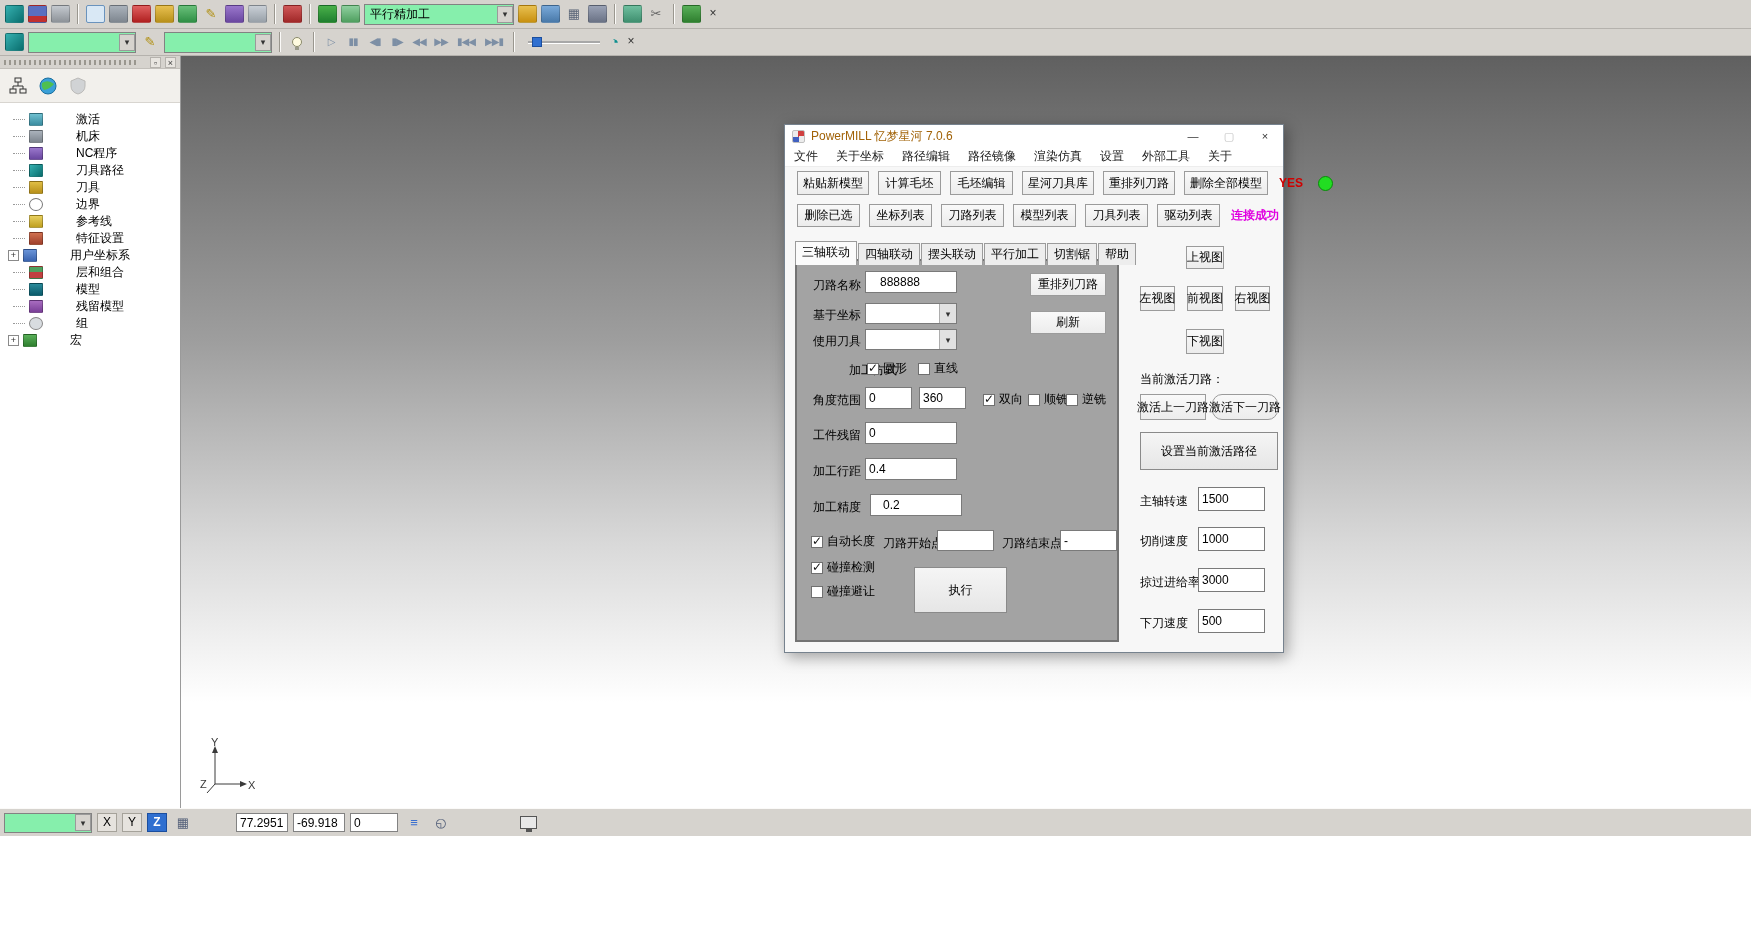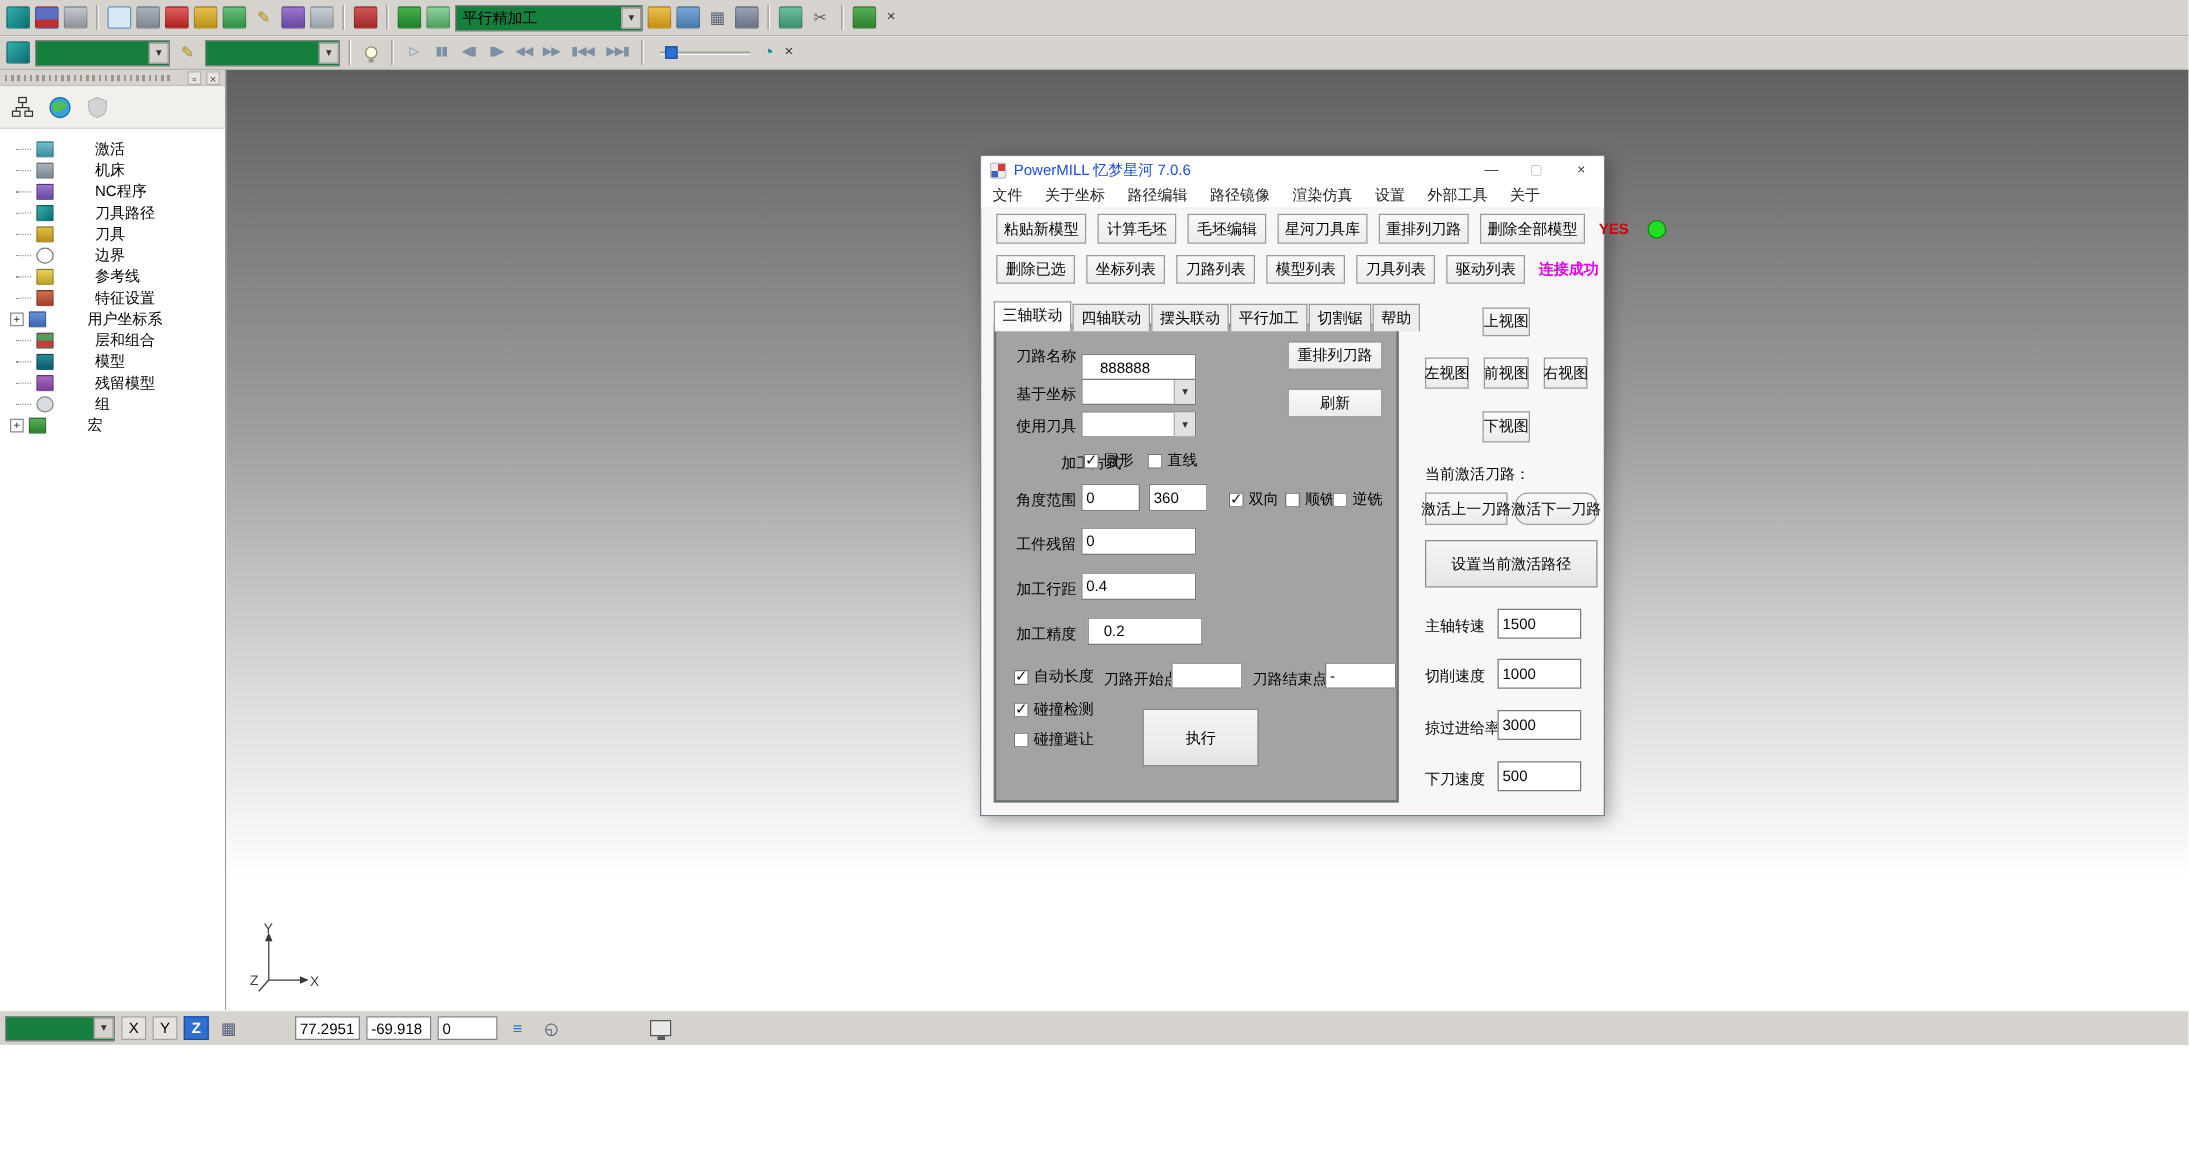--- a/index.html
+++ b/index.html
@@ -7,21 +7,21 @@
   body{font-family:"Liberation Sans","DejaVu Sans",sans-serif;font-size:12px;color:#000;}
   .screen{position:relative;width:1751px;height:934px;background:#fff;overflow:hidden;}
 
   
   .toolbar{position:absolute;left:0;width:1751px;background:#d6d3ce;border-bottom:1px solid #b5b2ad;display:flex;align-items:center;gap:4px;padding:0 5px;}
   .toolbar.tb1{top:0;height:29px;}
   .toolbar.tb2{top:29px;height:27px;}
   .ti{width:19px;height:18px;border-radius:2px;display:inline-block;border:1px solid rgba(0,0,0,.18);}
   .tglyph{width:20px;text-align:center;font-size:13px;line-height:18px;display:inline-block;}
   .sep{width:2px;height:20px;border-left:1px solid #9a978f;border-right:1px solid #fbfaf8;margin:0 3px;}
-  .combo{height:21px;background:#15803d;border:1px solid #828282;display:flex;align-items:center;justify-content:space-between;padding-left:5px;}
+  .combo{height:21px;background:#86efac;border:1px solid #828282;display:flex;align-items:center;justify-content:space-between;padding-left:5px;}
   .combo .val{white-space:nowrap;overflow:hidden;}
   .combo .arr{width:16px;height:17px;margin-left:5px;background:#d6d3ce;border:1px solid #9a9a9a;font-size:9px;color:#333;display:flex;align-items:center;justify-content:center;}
   .tclose{width:16px;height:16px;font-size:12px;line-height:15px;text-align:center;color:#333;cursor:default;}
   .pb{width:18px;text-align:center;color:#7d8fa5;font-size:10px;letter-spacing:-1px;line-height:18px;}
   .slider{width:72px;height:12px;position:relative;margin:0 6px;}
   .slider .track{position:absolute;left:0;right:0;top:5px;height:3px;background:#a8a8a8;border-bottom:1px solid #fff;}
   .slider .thumb{position:absolute;left:4px;top:1px;width:10px;height:10px;background:#2f6fd0;border:1px solid #1b4e9e;}
   .clock{color:#0e8f8f;font-size:15px;line-height:16px;}
   .bulb{width:10px;height:10px;border:1px solid #8a8a6a;border-radius:50%;background:#fffbe0;position:relative;margin:0 4px;}
   .bulb::after{content:"";position:absolute;left:2px;bottom:-4px;width:4px;height:3px;background:#9a9a8a;}
@@ -51,21 +51,21 @@
   .sb-btn.active{background:#2f6fd0;border-color:#1b4e9e;color:#fff;font-weight:bold;}
   .sb-input{height:19px;border:1px solid #828282;background:#fff;font-size:12px;padding:0 3px;font-family:"Liberation Sans","DejaVu Sans",sans-serif;}
   .sb-ico{font-size:13px;color:#55617a;width:22px;text-align:center;}
   .monitor{width:17px;height:13px;border:1px solid #555;background:#e8e8e8;position:relative;}
   .monitor::after{content:"";position:absolute;left:5px;bottom:-4px;width:6px;height:3px;background:#555;}
 
   
   .dialog{position:absolute;left:784px;top:124px;width:500px;height:529px;background:#f7f7f7;border:1px solid #76828e;box-shadow:3px 4px 14px rgba(0,0,0,.35);}
   .titlebar{height:22px;background:#fff;display:flex;align-items:center;padding-left:7px;}
   .appico{width:13px;height:13px;border-radius:2px;margin-right:6px;background:conic-gradient(#d04040 0 25%,#ececec 25% 50%,#4060c0 50% 75%,#ececec 75%);border:1px solid #c0c0c0;}
-  .dtitle{color:#1d4ed8;font-size:12px;flex:1;}
+  .dtitle{color:#a16207;font-size:12px;flex:1;}
   .wbtn{width:36px;height:21px;text-align:center;line-height:20px;color:#333;font-size:11px;}
   .wbtn.dim{color:#c0c0c0;}
   .menubar{height:20px;background:#fff;display:flex;align-items:center;border-bottom:1px solid #ededed;}
   .mitem{padding:0 9px;font-size:12px;color:#222;}
   .btnrow{position:absolute;left:12px;display:flex;gap:9px;align-items:center;}
   .btn{border:1px solid #9b9b9b;background:linear-gradient(#f9f9f9,#ececec);font-size:12px;font-family:"Liberation Sans","DejaVu Sans",sans-serif;display:flex;align-items:center;justify-content:center;padding:0 5px;white-space:nowrap;color:#000;}
   .btn.h24{height:24px;min-width:63px;}
   .btn.h22{height:23px;min-width:63px;}
   .yes{color:#d00000;font-weight:bold;margin-left:2px;}
   .dot{width:15px;height:15px;border-radius:50%;background:#22dd22;border:1px solid #0a8a0a;margin-left:6px;}
@@ -312,21 +312,21 @@
       <span class="tab active">三轴联动</span>
       <span class="tab">四轴联动</span>
       <span class="tab">摆头联动</span>
       <span class="tab">平行加工</span>
       <span class="tab">切割锯</span>
       <span class="tab">帮助</span>
     </div>
 
     <div class="tabpanel">
       <span class="flabel abs" style="left:16px;top:16px;">刀路名称</span>
-      <input class="finput abs" style="left: 68px; top: 22px; width: 92px; height: 22px; padding-left: 14px;" value="888888">
+      <input class="finput abs" style="left: 68px; top: 10px; width: 92px; height: 22px; padding-left: 14px;" value="888888">
       <button class="btn abs" style="left:233px;top:12px;width:76px;height:23px;">重排列刀路</button>
 
       <span class="flabel abs" style="left:16px;top:46px;">基于坐标</span>
       <div class="fcombo abs" style="left:68px;top:42px;width:92px;height:21px;">
           <span class="arr">▾</span>
         </div>
       <button class="btn abs" style="left:233px;top:50px;width:76px;height:23px;">刷新</button>
 
       <span class="flabel abs" style="left:16px;top:72px;">使用刀具</span>
       <div class="fcombo abs" style="left:68px;top:68px;width:92px;height:21px;">

